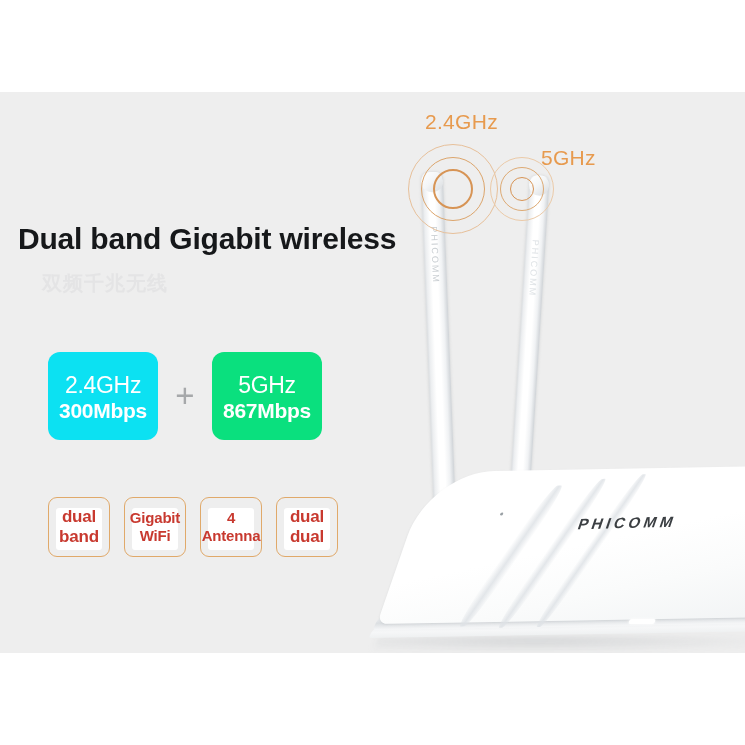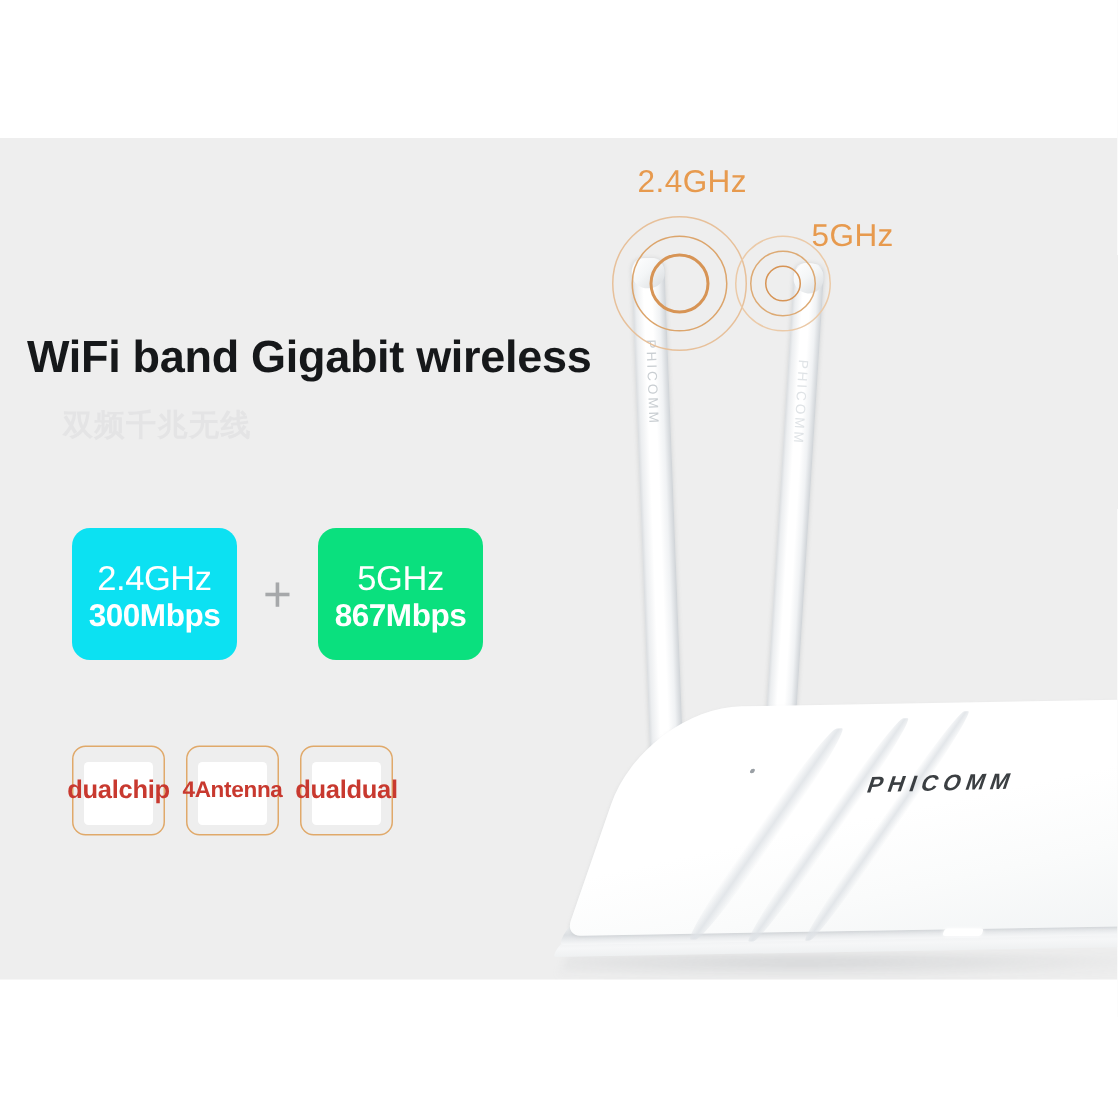--- a/index.html
+++ b/index.html
@@ -108,21 +108,21 @@
   }
   .tag {
     position: relative;
     width: 62px;
     height: 60px;
     margin-right: 14px;
     border: 1.4px solid #e0a96a;
     border-radius: 9px;
     background: transparent;
     display: flex;
-    flex-direction: row;
+    flex-direction: column;
     align-items: center;
     justify-content: center;
     box-sizing: border-box;
   }
   .tag .tag-bg {
     position: absolute;
     left: 7px;
     top: 10px;
     right: 7px;
     bottom: 6px;
@@ -371,40 +371,45 @@
           <div class="vent v1"></div>
           <div class="vent v2"></div>
           <div class="vent v3"></div>
           <div class="screw"></div>
         </div>
         <div class="brand-top">PHICOMM</div>
         <div class="led"></div>
       </div>
     </div>
 
-    <div class="headline" style="top:130px;">WiFi band Gigabit wireless</div>
+    <div class="headline" style="top:130px;">Dual band Gigabit wireless</div>
     <div class="ghost-text" style="top:178px;">双频千兆无线</div>
 
     <div class="badges" style="top:260px;">
       <div class="badge cyan">
         <div class="band">2.4GHz</div>
         <div class="rate">300Mbps</div>
       </div>
       <div class="plus">+</div>
       <div class="badge green">
         <div class="band">5GHz</div>
         <div class="rate">867Mbps</div>
       </div>
     </div>
 
     <div class="tags" style="top:405px;">
       <div class="tag">
         <div class="tag-bg"></div>
         <div class="tl">dual</div>
-        <div class="tl">chip</div>
+        <div class="tl">band</div>
+      </div>
+      <div class="tag">
+        <div class="tag-bg"></div>
+        <div class="tl small">Gigabit</div>
+        <div class="tl small">WiFi</div>
       </div>
       <div class="tag">
         <div class="tag-bg"></div>
         <div class="tl small">4</div>
         <div class="tl small">Antenna</div>
       </div>
       <div class="tag">
         <div class="tag-bg"></div>
         <div class="tl">dual</div>
         <div class="tl">dual</div>

